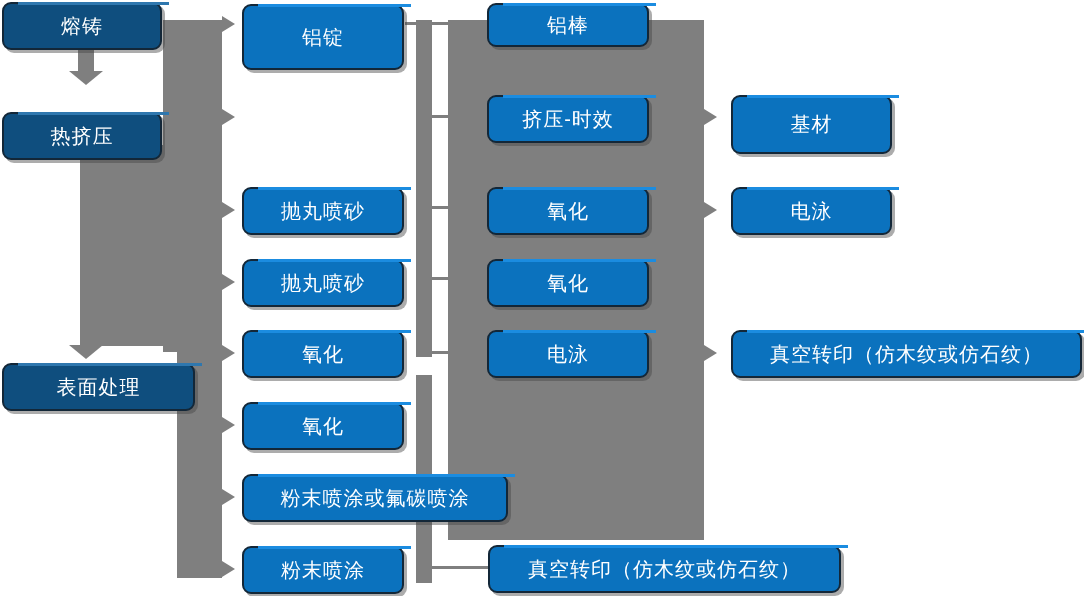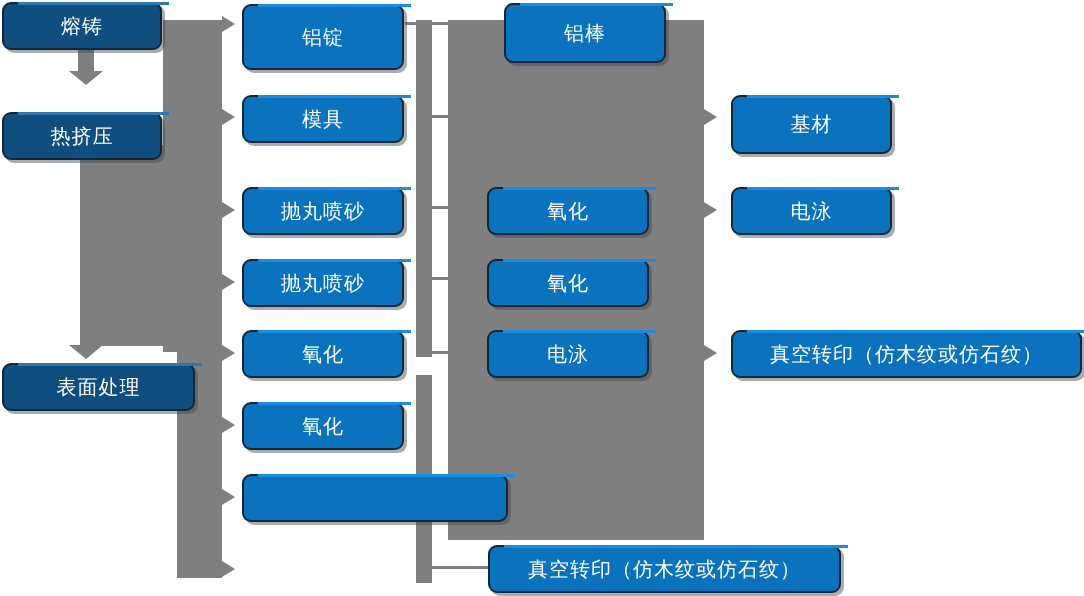--- a/index.html
+++ b/index.html
@@ -76,47 +76,52 @@
   </div>
   <div class="node dark" style="left:2px;top:363px;width:193px;height:48px">
     <div class="hl"></div>
     <span>表面处理</span>
   </div>
 
   <div class="node" style="left:242px;top:4px;width:162px;height:66px">
     <div class="hl"></div>
     <span>铝锭</span>
   </div>
-  <div class="node" style="left:242px;top:95px;width:162px;height:48px">
-    <div class="hl"></div>
-    <span>模具</span>
-  </div>
   <div class="node" style="left:242px;top:187px;width:162px;height:48px">
     <div class="hl"></div>
     <span>抛丸喷砂</span>
   </div>
   <div class="node" style="left:242px;top:259px;width:162px;height:48px">
     <div class="hl"></div>
     <span>抛丸喷砂</span>
   </div>
   <div class="node" style="left:242px;top:330px;width:162px;height:48px">
     <div class="hl"></div>
     <span>氧化</span>
   </div>
   <div class="node" style="left:242px;top:402px;width:162px;height:48px">
     <div class="hl"></div>
     <span>氧化</span>
   </div>
   <div class="node" style="left:242px;top:474px;width:266px;height:48px">
     <div class="hl"></div>
+    <span>粉末喷涂或氟碳喷涂</span>
+  </div>
+  <div class="node" style="left:242px;top:546px;width:162px;height:48px">
+    <div class="hl"></div>
+    <span>粉末喷涂</span>
   </div>
 
-  <div class="node" style="left:504px;top:3px;width:162px;height:60px">
+  <div class="node" style="left:487px;top:3px;width:162px;height:44px">
     <div class="hl"></div>
     <span>铝棒</span>
+  </div>
+  <div class="node" style="left:487px;top:95px;width:162px;height:48px">
+    <div class="hl"></div>
+    <span>挤压-时效</span>
   </div>
   <div class="node" style="left:487px;top:187px;width:162px;height:48px">
     <div class="hl"></div>
     <span>氧化</span>
   </div>
   <div class="node" style="left:487px;top:259px;width:162px;height:48px">
     <div class="hl"></div>
     <span>氧化</span>
   </div>
   <div class="node" style="left:487px;top:330px;width:162px;height:48px">

